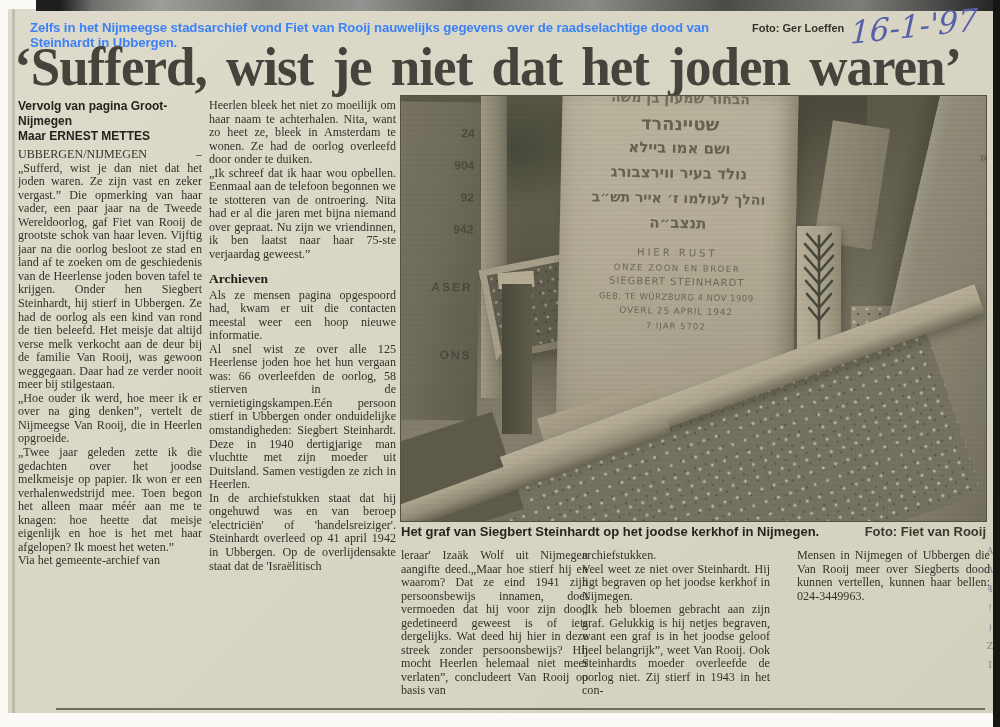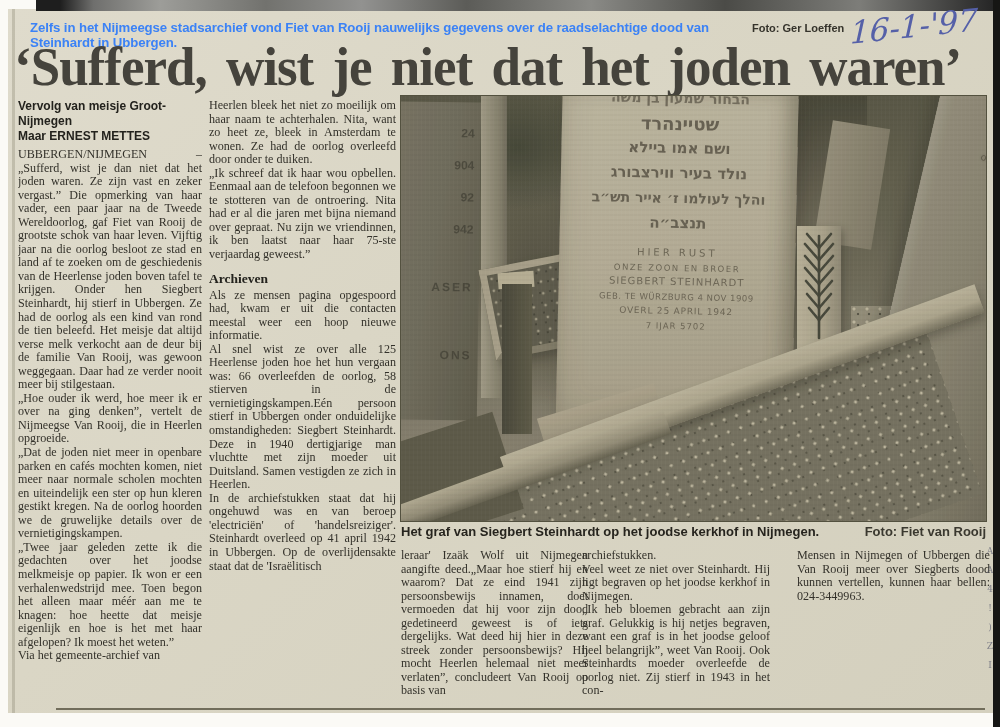--- a/index.html
+++ b/index.html
@@ -141,26 +141,25 @@
   <div class="paper"></div>
   <div class="top-strip"></div>
 
   <div class="kicker-text">Zelfs in het Nijmeegse stadsarchief vond Fiet van Rooij nauwelijks gegevens over de raadselachtige dood van Steinhardt in Ubbergen.</div>
   <div class="kicker-credit">Foto: Ger Loeffen</div>
   <div class="handwrite">16-1-'97</div>
   <h1 class="headline" style="margin:0;">‘Sufferd, wist je niet dat het joden waren’</h1>
 
   <div id="col1" class="col">
     <div class="byline">
-      <div>Vervolg van meisje Groot-Nijmegen</div>
+      <div>Vervolg van pagina Groot-Nijmegen</div>
       <div>Maar ERNEST METTES</div>
     </div>
     <p>UBBERGEN/NIJMEGEN – „Sufferd, wist je dan niet dat het joden waren. Ze zijn vast en zeker vergast.” Die opmerking van haar vader, een paar jaar na de Tweede Wereldoorlog, gaf Fiet van Rooij de grootste schok van haar leven. Vijftig jaar na die oorlog besloot ze stad en land af te zoeken om de geschiedenis van de Heerlense joden boven tafel te krijgen. Onder hen Siegbert Steinhardt, hij stierf in Ubbergen. Ze had de oorlog als een kind van rond de tien beleefd. Het meisje dat altijd verse melk verkocht aan de deur bij de familie Van Rooij, was gewoon weggegaan. Daar had ze verder nooit meer bij stilgestaan.</p>
     <p>„Hoe ouder ik werd, hoe meer ik er over na ging denken”, vertelt de Nijmeegse Van Rooij, die in Heerlen opgroeide.</p>
-    <p>„Dat de joden niet meer in openbare parken en cafés mochten komen, niet meer naar normale scholen mochten en uiteindelijk een ster op hun kleren gestikt kregen. Na de oorlog hoorden we de gruwelijke details over de vernietigingskampen.</p>
     <p>„Twee jaar geleden zette ik die gedachten over het joodse melkmeisje op papier. Ik won er een verhalenwedstrijd mee. Toen begon het alleen maar méér aan me te knagen: hoe heette dat meisje eigenlijk en hoe is het met haar afgelopen? Ik moest het weten.”</p>
     <p>Via het gemeente-archief van</p>
   </div>
 
   <div id="col2" class="col">
     <p>Heerlen bleek het niet zo moeilijk om haar naam te achterhalen. Nita, want zo heet ze, bleek in Amsterdam te wonen. Ze had de oorlog overleefd door onder te duiken.</p>
     <p>„Ik schreef dat ik haar wou opbellen. Eenmaal aan de telefoon begonnen we te stotteren van de ontroering. Nita had er al die jaren met bijna niemand over gepraat. Nu zijn we vriendinnen, ik ben laatst naar haar 75-ste verjaardag geweest.”</p>
     <div class="subhead">Archieven</div>
     <p>Als ze mensen pagina opgespoord had, kwam er uit die contacten meestal weer een hoop nieuwe informatie.</p>
     <p>Al snel wist ze over alle 125 Heerlense joden hoe het hun vergaan was: 66 overleefden de oorlog, 58 stierven in de vernietigingskampen.Eén persoon stierf in Ubbergen onder onduidelijke omstandigheden: Siegbert Steinhardt. Deze in 1940 dertigjarige man vluchtte met zijn moeder uit Duitsland. Samen vestigden ze zich in Heerlen.</p>

